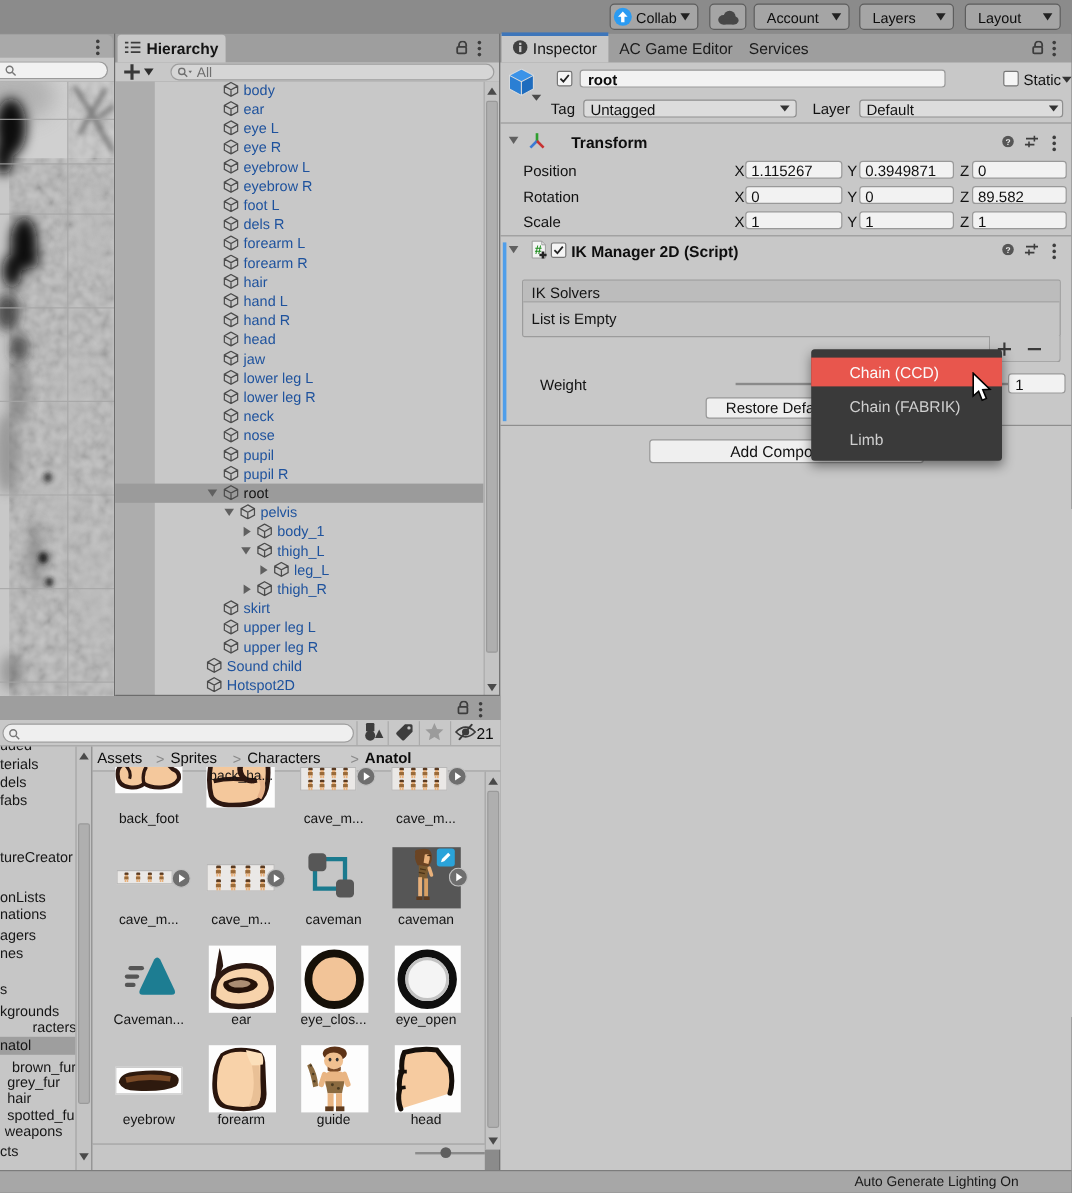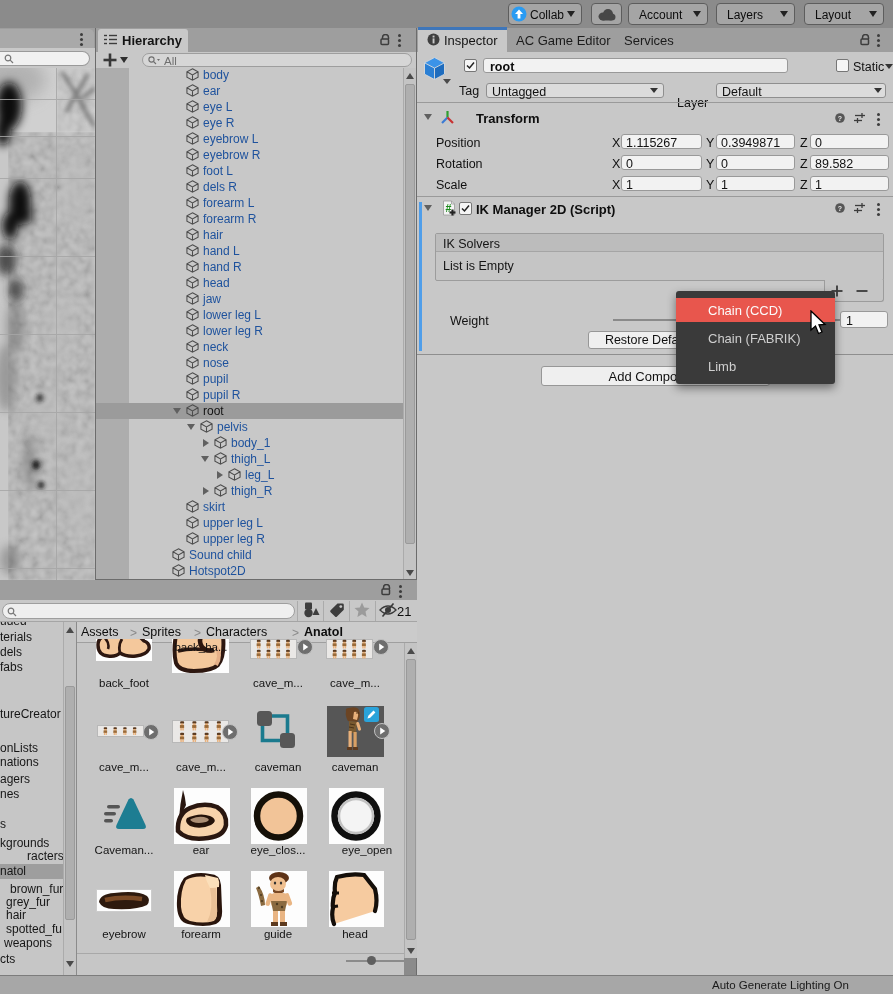--- a/index.html
+++ b/index.html
@@ -326,21 +326,21 @@
   </svg>
 <div class="field" style="left:483px;top:58px;width:305px;height:15px;"></div>
 <div class="txt" style="left:490px;top:60px;font-size:12.5px;font-weight:bold;color:#0c0c0c;">root</div>
 <div class="cb" style="left:836px;top:59px;"></div>
 <div class="txt" style="left:853px;top:60px;font-size:12.5px;">Static</div>
 <div class="tri-d" style="left:885px;top:64px;border-left-width:4px;border-right-width:4px;border-top-width:5px;border-top-color:#333;"></div>
 <div class="txt" style="left:459px;top:84px;font-size:12.5px;">Tag</div>
 <div class="drop" style="left:486px;top:83px;width:178px;height:15px;"></div>
 <div class="txt" style="left:492px;top:85px;font-size:12.5px;">Untagged</div>
 <div class="tri-d" style="left:650px;top:88px;border-left-width:4px;border-right-width:4px;border-top-width:5px;border-top-color:#333;"></div>
-<div class="txt" style="left:677px;top:84px;font-size:12.5px;margin-top:12px;">Layer</div>
+<div class="txt" style="left:677px;top:84px;font-size:12.5px;">Layer</div>
 <div class="drop" style="left:716px;top:83px;width:170px;height:15px;"></div>
 <div class="txt" style="left:722px;top:85px;font-size:12.5px;">Default</div>
 <div class="tri-d" style="left:874px;top:88px;border-left-width:4px;border-right-width:4px;border-top-width:5px;border-top-color:#333;"></div>
 <div class="abs" style="left:417px;top:102px;width:476px;height:1px;background:#9a9a9a;"></div>
 <div class="tri-d" style="left:424px;top:114px;border-top-color:#606060;"></div>
 <svg class="abs" style="left:440px;top:110px;" width="15" height="15" viewBox="0 0 15 15">
 <line x1="7.5" y1="7.5" x2="7.5" y2="1" stroke="#2f9e2f" stroke-width="2.2"></line>
 <line x1="7.5" y1="7.5" x2="2" y2="13" stroke="#3b7ad4" stroke-width="2.2"></line>
 <line x1="7.5" y1="7.5" x2="13" y2="13" stroke="#c83232" stroke-width="2.2"></line>
   </svg>
@@ -840,21 +840,21 @@
 <div class="txt" style="left:141px;top:641px;width:120px;text-align:center;font-size:11.5px;color:#141414;">back_ha...</div>
 <div class="txt" style="left:218px;top:677px;width:120px;text-align:center;font-size:11.5px;color:#141414;">cave_m...</div>
 <div class="txt" style="left:295px;top:677px;width:120px;text-align:center;font-size:11.5px;color:#141414;">cave_m...</div>
 <div class="txt" style="left:64px;top:761px;width:120px;text-align:center;font-size:11.5px;color:#141414;">cave_m...</div>
 <div class="txt" style="left:141px;top:761px;width:120px;text-align:center;font-size:11.5px;color:#141414;">cave_m...</div>
 <div class="txt" style="left:218px;top:761px;width:120px;text-align:center;font-size:11.5px;color:#141414;">caveman</div>
 <div class="txt" style="left:295px;top:761px;width:120px;text-align:center;font-size:11.5px;color:#141414;">caveman</div>
 <div class="txt" style="left:64px;top:844px;width:120px;text-align:center;font-size:11.5px;color:#141414;">Caveman...</div>
 <div class="txt" style="left:141px;top:844px;width:120px;text-align:center;font-size:11.5px;color:#141414;">ear</div>
 <div class="txt" style="left:218px;top:844px;width:120px;text-align:center;font-size:11.5px;color:#141414;">eye_clos...</div>
-<div class="txt" style="left:295px;top:844px;width:120px;text-align:center;font-size:11.5px;color:#141414;padding-left:12px;">eye_open</div>
+<div class="txt" style="left:295px;top:844px;width:120px;text-align:center;font-size:11.5px;color:#141414;">eye_open</div>
 <div class="txt" style="left:64px;top:928px;width:120px;text-align:center;font-size:11.5px;color:#141414;">eyebrow</div>
 <div class="txt" style="left:141px;top:928px;width:120px;text-align:center;font-size:11.5px;color:#141414;">forearm</div>
 <div class="txt" style="left:218px;top:928px;width:120px;text-align:center;font-size:11.5px;color:#141414;">guide</div>
 <div class="txt" style="left:295px;top:928px;width:120px;text-align:center;font-size:11.5px;color:#141414;">head</div>
 <div class="abs" style="left:404px;top:643px;width:13px;height:315px;background:#c4c4c4;border-left:1px solid #ababab;box-sizing:border-box;"></div>
 <div class="tri-d" style="left:406.5px;top:648px;border-top-color:#4a4a4a;transform:rotate(180deg);"></div>
 <div class="abs" style="left:405.5px;top:659px;width:10px;height:281px;background:#afafaf;border:1px solid #9a9a9a;border-radius:2px;box-sizing:border-box;"></div>
 <div class="tri-d" style="left:406.5px;top:948px;border-top-color:#4a4a4a;"></div>
 <div class="abs" style="left:77px;top:953px;width:327px;height:22px;background:#c6c6c6;border-top:1px solid #a8a8a8;box-sizing:border-box;"></div>
 <div class="abs" style="left:346px;top:960px;width:58px;height:2px;background:#8b8b8b;"></div>

